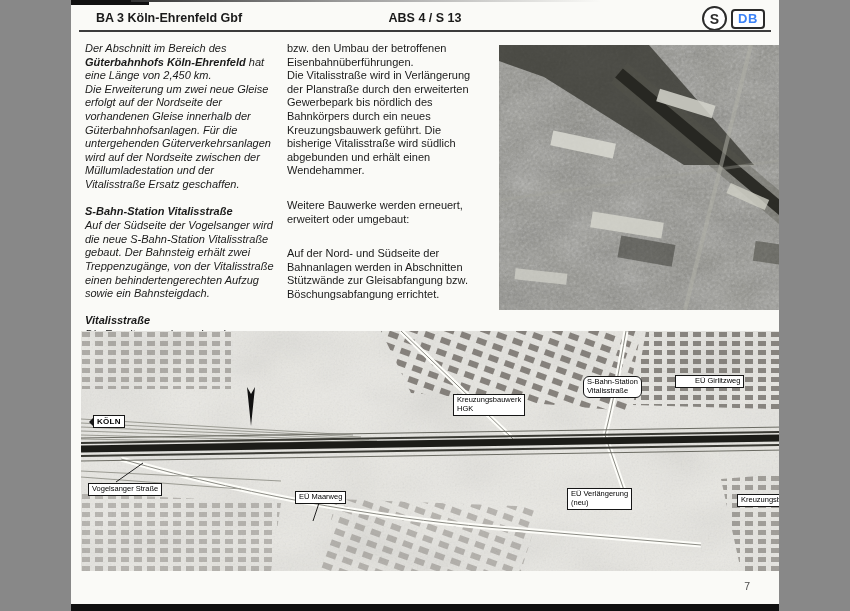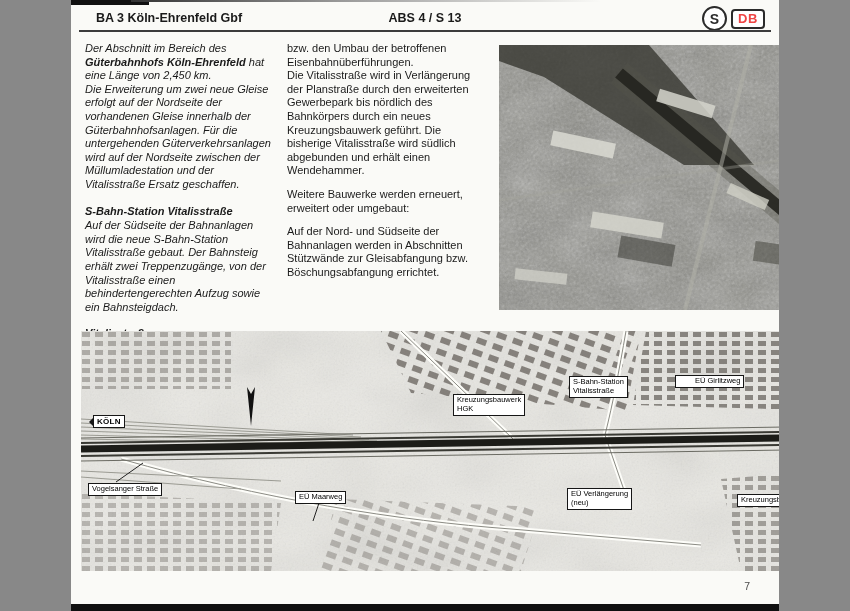--- a/index.html
+++ b/index.html
@@ -17,28 +17,28 @@
   
   .hdr-title-left  { position:absolute; left:25px; top:11px; font-size:12.5px; font-weight:bold; }
   .hdr-title-center{ position:absolute; left:0; right:0; top:11px; text-align:center; font-size:12.5px; font-weight:bold; }
   .hdr-rule { position:absolute; left:8px; right:8px; top:30px; height:2px; background:#3c3c3c; }
   .logos { position:absolute; right:14px; top:6px; display:flex; align-items:center; gap:4px; }
   .s-logo { width:21px; height:21px; border:2.5px solid #2b2b2b; border-radius:50%;
     display:flex; align-items:center; justify-content:center;
     font-weight:bold; font-size:14px; color:#2b2b2b; background:#fff; line-height:1; }
   .db-logo { width:30px; height:16px; border:2.5px solid #2b2b2b; border-radius:4px;
     display:flex; align-items:center; justify-content:center;
-    font-weight:bold; font-size:13px; letter-spacing:.5px; color:#ef4444; background:#fff; line-height:1; }
+    font-weight:bold; font-size:13px; letter-spacing:.5px; color:#3b82f6; background:#fff; line-height:1; }
 
   
   .col { position:absolute; top:42px; font-size:11px; line-height:13.6px; }
   .col-1 { left:14px;  width:189px;font-style:italic; }
   .col-2 { left:216px; width:200px; }
   .col p { margin:0; }
-  .col p.gap { margin-top:10px; }
+  .col p.gap { margin-top:21px; }
   .col h3 { font-size:11px; font-weight:bold; margin:13px 0 1px 0; }
   .col ul { margin:0; padding-left:15px; }
   .col li { margin:0; }
   b { font-weight:bold; }
 
   
   .photo { position:absolute; left:428px; top:45px; width:392px; height:265px; background:#8e8e88; }
   .photo svg { display:block; width:100%; height:100%; }
 
   
@@ -70,21 +70,21 @@
   <div class="logos">
     <div class="s-logo">S</div>
     <div class="db-logo">DB</div>
   </div>
   <div class="hdr-rule"></div>
 
   <div class="col col-1">
     <p><span>Der Abschnitt im Bereich des </span><b>Güterbahnhofs Köln-Ehrenfeld</b><span> hat eine Länge von 2,450 km.</span></p>
     <p>Die Erweiterung um zwei neue Gleise erfolgt auf der Nordseite der vorhandenen Gleise innerhalb der Güterbahnhofsanlagen. Für die untergehenden Güterverkehrsanlagen wird auf der Nordseite zwischen der Müllumladestation und der Vitalisstraße Ersatz geschaffen.</p>
     <h3>S-Bahn-Station Vitalisstraße</h3>
-    <p>Auf der Südseite der Bahnanlagen wird die neue S-Bahn-Station Vitalisstraße gebaut. Der Bahnsteig erhält zwei Treppenzugänge, von der Vitalisstraße einen behindertengerechten Aufzug sowie ein Bahnsteigdach.</p>
+    <p>Auf der Südseite der Vogelsanger wird die neue S-Bahn-Station Vitalisstraße gebaut. Der Bahnsteig erhält zwei Treppenzugänge, von der Vitalisstraße einen behindertengerechten Aufzug sowie ein Bahnsteigdach.</p>
     <h3>Vitalisstraße</h3>
     <p>Die Erweiterung der vorhandenen Gleisanlagen bedingt auch die Erneuerung</p>
   </div>
 
   <div class="col col-2">
     <p>bzw. den Umbau der betroffenen Eisenbahnüberführungen.</p>
     <p>Die Vitalisstraße wird in Verlängerung der Planstraße durch den erweiterten Gewerbepark bis nördlich des Bahnkörpers durch ein neues Kreuzungsbauwerk geführt. Die bisherige Vitalisstraße wird südlich abgebunden und erhält einen Wendehammer.</p>
     <p class="gap">Weitere Bauwerke werden erneuert, erweitert oder umgebaut:</p>
     <p class="gap">Auf der Nord- und Südseite der Bahnanlagen werden in Abschnitten Stützwände zur Gleisabfangung bzw. Böschungsabfangung errichtet.</p>
   </div>
@@ -188,21 +188,21 @@
 
       <line x1="35" y1="151" x2="62" y2="132" stroke="#222" stroke-width="1"></line>
       <line x1="238" y1="172" x2="232" y2="190" stroke="#222" stroke-width="1"></line>
     </svg>
     <div class="map-labels" id="map-labels">
         <div class="map-label bold" style="left: 12px; top: 84px;"><span class="tip-left"></span>KÖLN</div>
         <div class="map-label" style="left: 7px; top: 152px;">Vogelsanger Straße</div>
         <div class="map-label" style="left: 214px; top: 160px;">EÜ Maarweg</div>
         <div class="map-label" style="left: 372px; top: 63px;">Kreuzungsbauwerk
 HGK</div>
-        <div class="map-label" style="left: 488px; top: 45px;">S-Bahn-Station
+        <div class="map-label" style="left: 502px; top: 45px; border-radius: 6px;">S-Bahn-Station
 Vitalisstraße</div>
         <div class="map-label" style="left: 594px; top: 44px; padding-left: 19px;">EÜ Girlitzweg</div>
         <div class="map-label" style="left: 486px; top: 157px;">EÜ Verlängerung
 (neu)</div>
         <div class="map-label" style="left: 656px; top: 163px;">Kreuzungsbauwerk</div>
         <div class="map-label" style="left: 758px; top: 140px;">EÜ Militärring</div>
         <div class="map-label bold" style="left: 772px; top: 91px;"><span class="tip-right"></span>DÜREN</div>
         <div class="map-label plain-small" style="left: 812px; top: 102px;">Aach</div>
       </div>
   </div>

